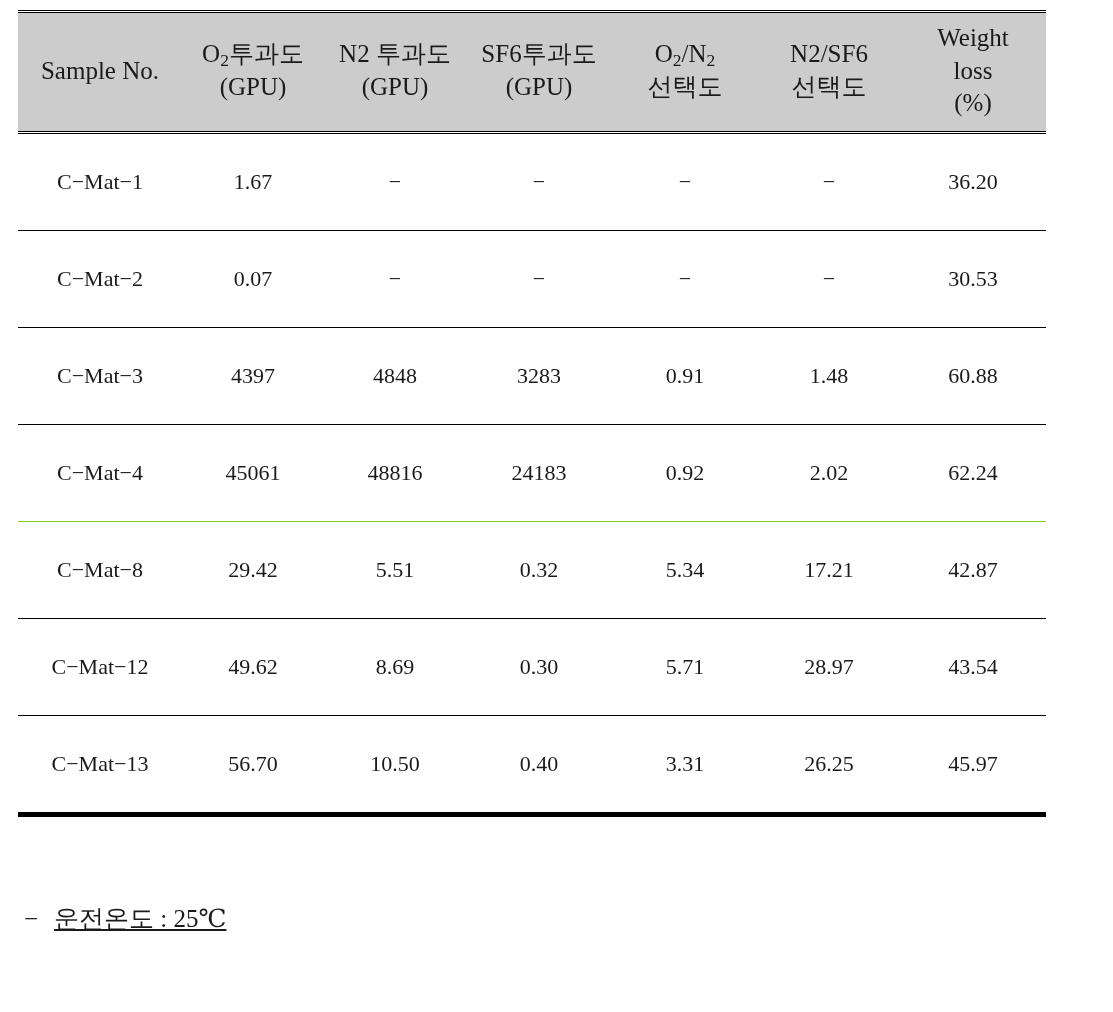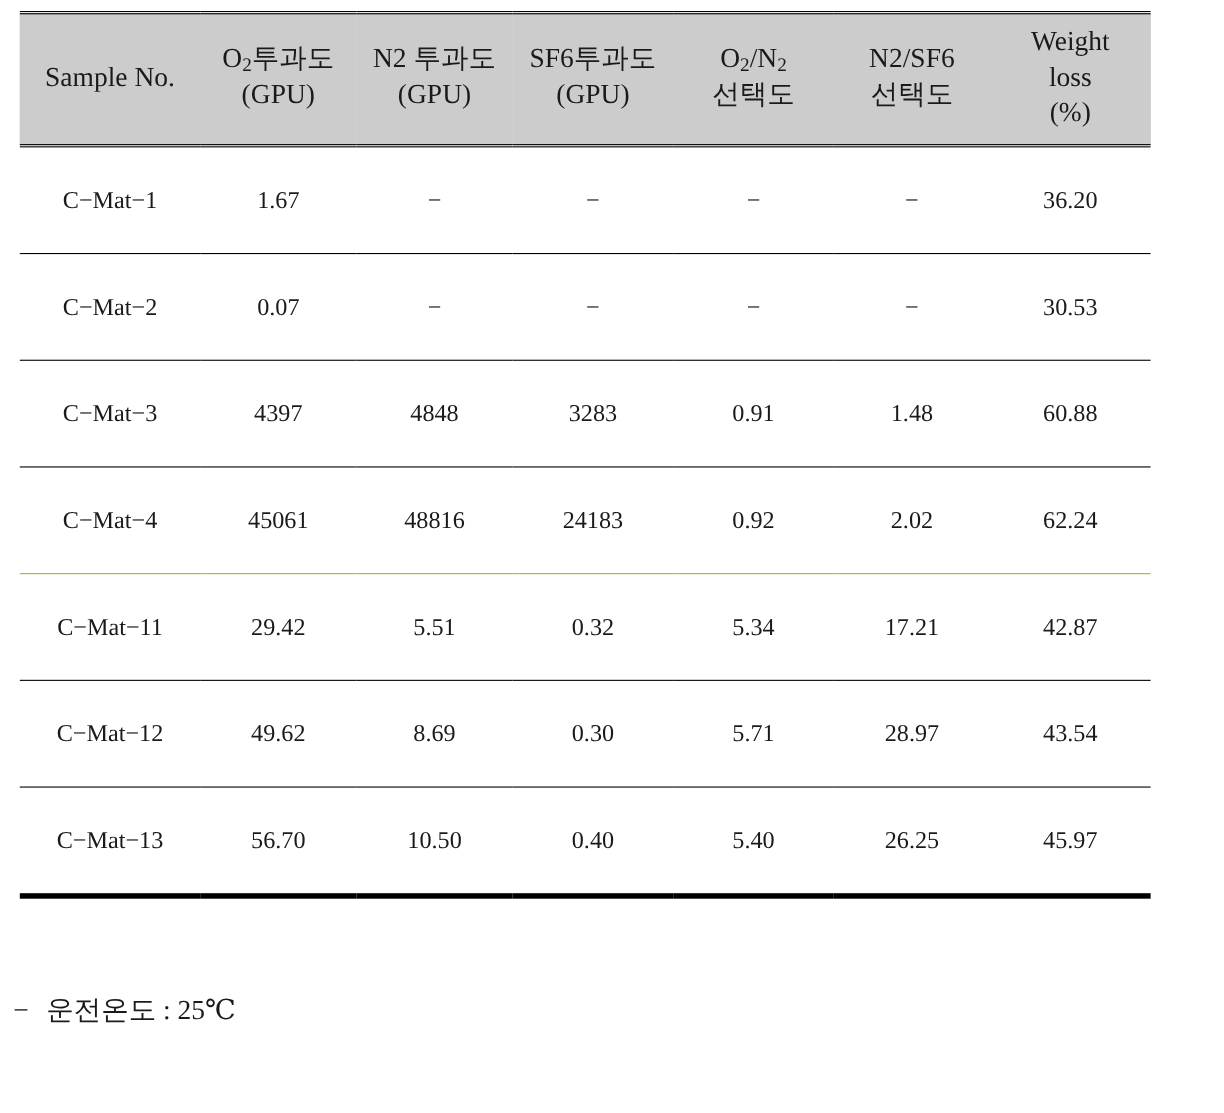--- a/index.html
+++ b/index.html
@@ -81,23 +81,24 @@
     border-bottom: 5px solid #000000;
     margin-top: 38px;
   }
 
   sub { font-size: 0.70em; vertical-align: -0.22em; }
   sup { font-size: 0.68em; vertical-align: 0.50em; }
 
   
   .footnotes {
     position: absolute;
-    left: 12px;
+    left: 24px;
     top: 906px;
     width: 1080px;
+    text-decoration: underline;
   }
   .footnote {
     font-size: 25px;
     line-height: 1.0;
     color: #1a1a1a;
     white-space: nowrap;
     margin-bottom: 20px;
   }
   .footnote .fn-dash {
     display: inline-block;
@@ -184,21 +185,21 @@
           <tr class="group-end">
             <td>C−Mat−4</td>
             <td>45061</td>
             <td>48816</td>
             <td>24183</td>
             <td>0.92</td>
             <td>2.02</td>
             <td>62.24</td>
           </tr>
           <tr>
-            <td>C−Mat−11</td>
+            <td>C−Mat−8</td>
             <td>29.42</td>
             <td>5.51</td>
             <td>0.32</td>
             <td>5.34</td>
             <td>17.21</td>
             <td>42.87</td>
           </tr>
           <tr>
             <td>C−Mat−12</td>
             <td>49.62</td>
@@ -206,21 +207,21 @@
             <td>0.30</td>
             <td>5.71</td>
             <td>28.97</td>
             <td>43.54</td>
           </tr>
           <tr class="last-row">
             <td>C−Mat−13</td>
             <td>56.70</td>
             <td>10.50</td>
             <td>0.40</td>
-            <td>5.40</td>
+            <td>3.31</td>
             <td>26.25</td>
             <td>45.97</td>
           </tr>
         </tbody>
     </table>
   </div>
 
   <div class="footnotes">
     <div class="footnote">
       <span class="fn-dash">−</span><span>운전온도 : 25℃</span>

